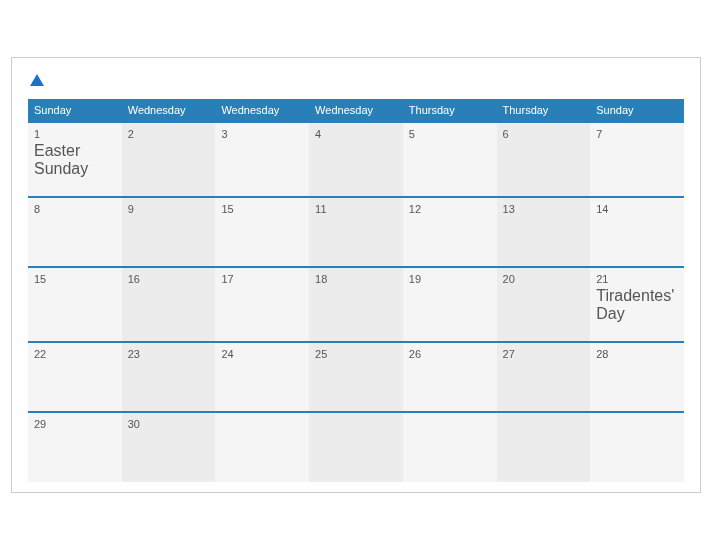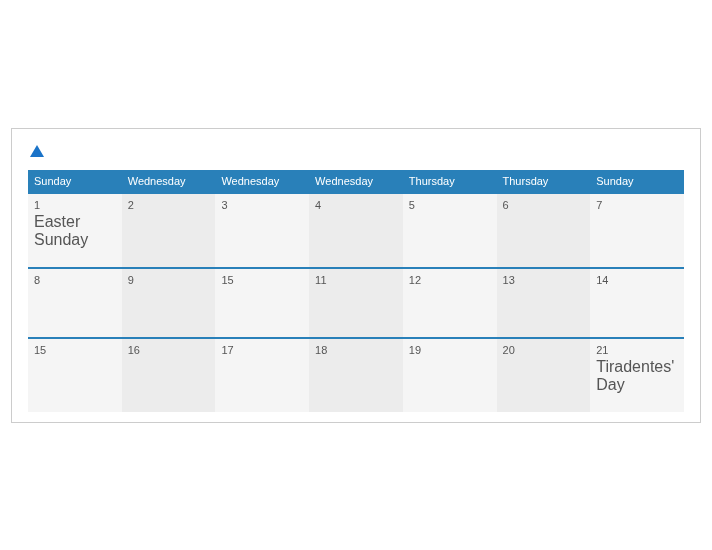--- a/index.html
+++ b/index.html
@@ -195,15 +195,51 @@
             <span class="day-number">19</span>
           </td>
           <td>
             <span class="day-number">20</span>
           </td>
           <td>
             <span class="day-number">21</span>
             <span class="day-event">Tiradentes' Day</span>
           </td>
         </tr>
+        <tr>
+          <td>
+            <span class="day-number">22</span>
+          </td>
+          <td>
+            <span class="day-number">23</span>
+          </td>
+          <td>
+            <span class="day-number">24</span>
+          </td>
+          <td>
+            <span class="day-number">25</span>
+          </td>
+          <td>
+            <span class="day-number">26</span>
+          </td>
+          <td>
+            <span class="day-number">27</span>
+          </td>
+          <td>
+            <span class="day-number">28</span>
+          </td>
+        </tr>
+        <tr>
+          <td>
+            <span class="day-number">29</span>
+          </td>
+          <td>
+            <span class="day-number">30</span>
+          </td>
+          <td></td>
+          <td></td>
+          <td></td>
+          <td></td>
+          <td></td>
+        </tr>
       </tbody>
   </table>
 </div>
 
 </body></html>

